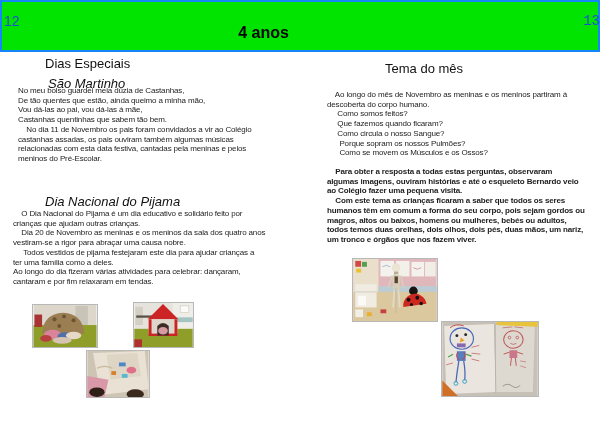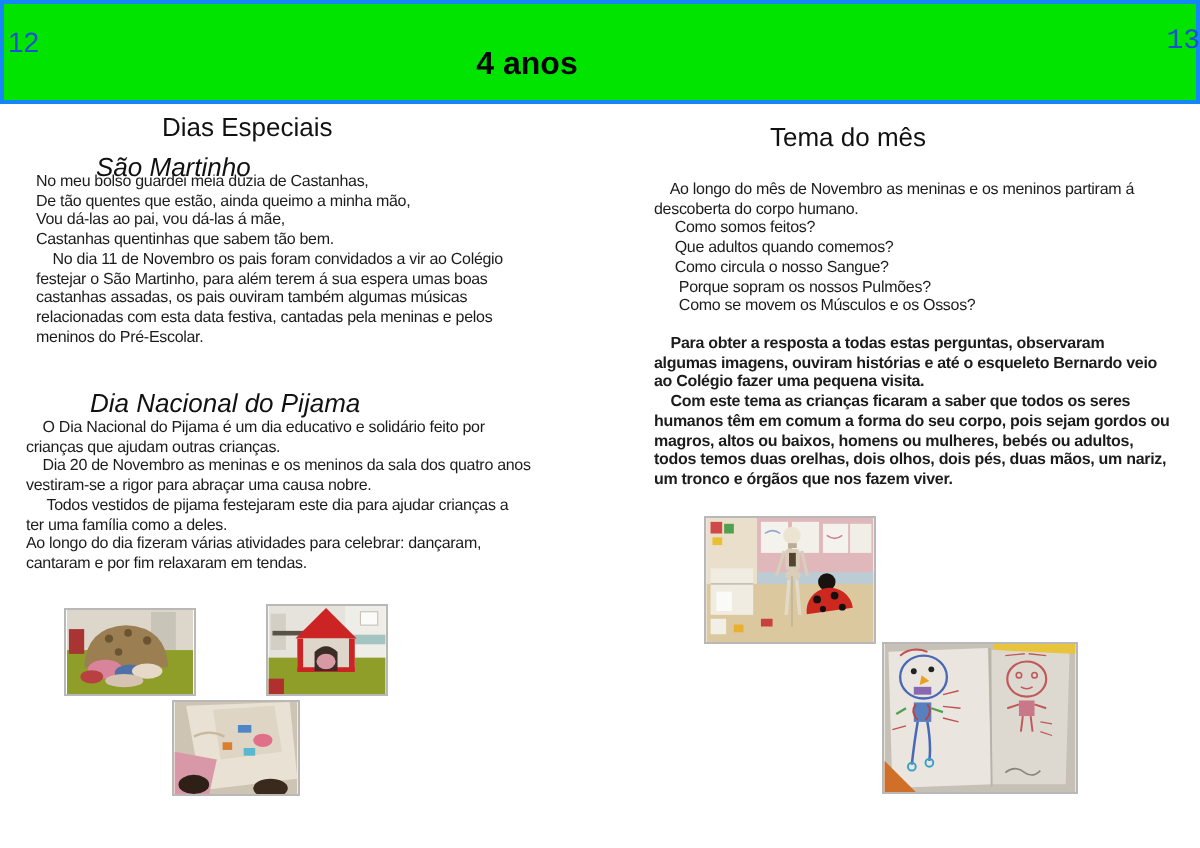--- a/index.html
+++ b/index.html
@@ -29,30 +29,29 @@
   .photo svg{display:block;width:100%;height:100%;}
 </style>
 </head>
 <body>
 
 <div class="header"></div>
 <div class="pagenum left">12</div>
 <div class="pagenum right">13</div>
 <div class="page-title">4 anos</div>
 
-<div class="h-section" style="left:45px;top:56px;margin-left:36px;">Dias Especiais</div>
+<div class="h-section" style="left:45px;top:56px;">Dias Especiais</div>
 <div class="h-sub" style="left:48px;top:76px;">São Martinho</div>
 
 <div class="tblock" style="left:18px;top:86px;">
   <div class="line">No meu bolso guardei meia dúzia de Castanhas,</div>
   <div class="line">De tão quentes que estão, ainda queimo a minha mão,</div>
   <div class="line">Vou dá-las ao pai, vou dá-las á mãe,</div>
   <div class="line">Castanhas quentinhas que sabem tão bem.</div>
   <div class="line">    No dia 11 de Novembro os pais foram convidados a vir ao Colégio</div>
-  <div class="line">festejar o São Martinho, para além terem á sua espera umas boas</div>
   <div class="line">castanhas assadas, os pais ouviram também algumas músicas</div>
   <div class="line">relacionadas com esta data festiva, cantadas pela meninas e pelos</div>
   <div class="line">meninos do Pré-Escolar.</div>
 </div>
 
 <div class="h-sub" style="left:45px;top:194px;">Dia Nacional do Pijama</div>
 <div class="tblock" style="left:13px;top:209px;">
   <div class="line">    O Dia Nacional do Pijama é um dia educativo e solidário feito por</div>
   <div class="line">crianças que ajudam outras crianças.</div>
   <div class="line">    Dia 20 de Novembro as meninas e os meninos da sala dos quatro anos</div>
@@ -61,21 +60,21 @@
   <div class="line">ter uma família como a deles.</div>
   <div class="line">Ao longo do dia fizeram várias atividades para celebrar: dançaram,</div>
   <div class="line">cantaram e por fim relaxaram em tendas.</div>
 </div>
 
 <div class="h-section" style="left:385px;top:61px;">Tema do mês</div>
 <div class="tblock" style="left:327px;top:90px;">
   <div class="line">    Ao longo do mês de Novembro as meninas e os meninos partiram á</div>
   <div class="line">descoberta do corpo humano.</div>
   <div class="line">     Como somos feitos?</div>
-  <div class="line">     Que adultos quando comemos?</div>
+  <div class="line">     Que fazemos quando ficaram?</div>
   <div class="line">     Como circula o nosso Sangue?</div>
   <div class="line">      Porque sopram os nossos Pulmões?</div>
   <div class="line">      Como se movem os Músculos e os Ossos?</div>
 </div>
 <div class="tblock" style="left:327px;top:167px;font-weight:bold;">
   <div class="line">    Para obter a resposta a todas estas perguntas, observaram</div>
   <div class="line">algumas imagens, ouviram histórias e até o esqueleto Bernardo veio</div>
   <div class="line">ao Colégio fazer uma pequena visita.</div>
   <div class="line">    Com este tema as crianças ficaram a saber que todos os seres</div>
   <div class="line">humanos têm em comum a forma do seu corpo, pois sejam gordos ou</div>

